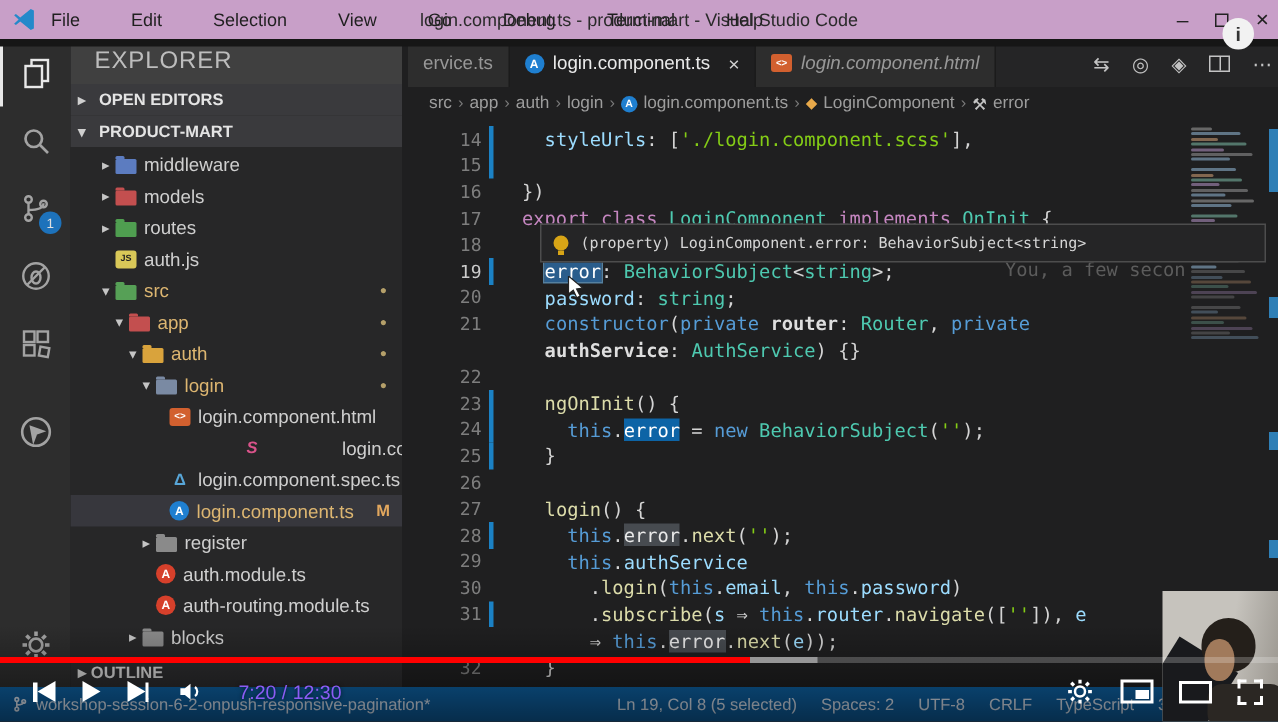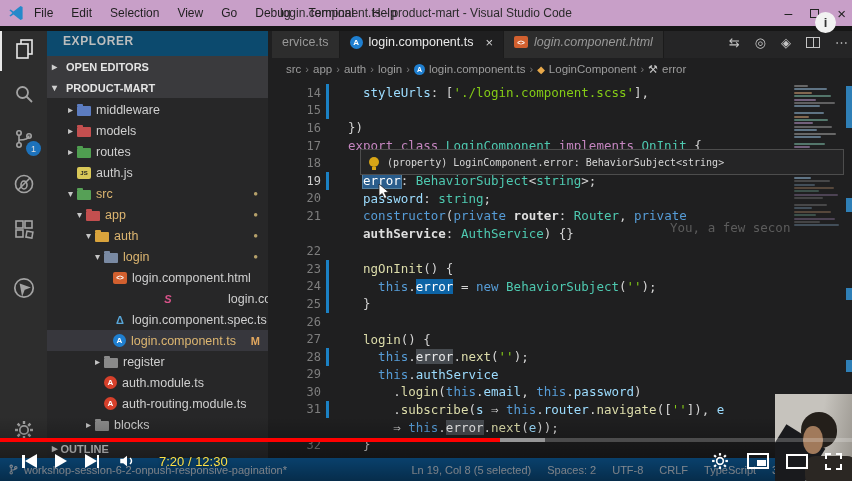--- a/index.html
+++ b/index.html
@@ -4,21 +4,21 @@
 <style>
   html,body{margin:0;padding:0;}
   body{width:852px;height:481px;overflow:hidden;position:relative;background:#1f1f20;
        font-family:"Liberation Sans",sans-serif;-webkit-font-smoothing:antialiased;}
   *{box-sizing:border-box;}
 
   
   .titlebar{position:absolute;left:0;top:0;width:852px;height:26px;background:#c89fc8;
     display:flex;align-items:center;color:#1f1f1f;font-size:12px;z-index:30;}
   .vslogo{width:16px;height:16px;margin:0 10px 0 8px;flex:0 0 auto;}
-  .menus{display:flex;gap:18px;}
+  .menus{display:flex;gap:34px;}
   .menu-item{cursor:default;}
   .win-title{position:absolute;left:0;right:0;text-align:center;font-size:12px;color:#2a2a2a;pointer-events:none;}
   .win-controls{position:absolute;right:6px;top:0;height:26px;display:flex;align-items:center;gap:18px;color:#222;}
   .wc-min{font-size:14px;line-height:10px;}
   .wc-restore{width:9px;height:9px;border:1.4px solid #222;}
   .wc-close{font-size:15px;}
   .info-btn{position:absolute;right:16px;top:12px;width:21px;height:21px;border-radius:50%;
     background:#f2f2f2;color:#333;font-size:13px;font-weight:bold;display:flex;align-items:center;justify-content:center;z-index:60;}
 
   .top-shadow{position:absolute;left:0;top:26px;width:852px;height:5px;background:#161616;z-index:25;}
@@ -26,22 +26,22 @@
   
   .activitybar{position:absolute;left:0;top:26px;width:47px;height:432px;background:#2d2d2d;z-index:5;}
   .act-item{width:47px;height:45px;display:flex;align-items:center;justify-content:center;position:relative;opacity:.85;}
   .act-item.first{border-left:2px solid #e8e8e8;opacity:1;}
   .act-badge{position:absolute;right:6px;bottom:5px;min-width:15px;height:15px;border-radius:50%;
     background:#1b7fd4;color:#fff;font-size:9px;display:flex;align-items:center;justify-content:center;}
   .act-bottom{position:absolute;bottom:6px;left:0;}
 
   
   .sidebar{position:absolute;left:47px;top:26px;width:221px;height:432px;background:#272728;color:#cccccc;z-index:4;}
-  .sb-head{height:30px;background:#0c4a6e;display:flex;align-items:center;padding-left:16px;
-    font-size:12px;letter-spacing:.6px;color:#bdbdbd;font-weight:bold;}
+  .sb-head{height:30px;background:#404040;display:flex;align-items:center;padding-left:16px;
+    font-size:16px;letter-spacing:.6px;color:#bdbdbd;}
   .sb-sect{height:21px;display:flex;align-items:center;font-size:11px;font-weight:bold;color:#e4e4e4;background:#3a3a3d;padding-left:5px;gap:3px;}
   .sb-sect .chev{font-size:10px;width:11px;color:#cfcfcf;}
   .tree{position:absolute;top:73px;left:0;right:0;}
   .trow{height:21px;display:flex;align-items:center;font-size:12.5px;position:relative;color:#cfcfcf;}
   .trow.selected{background:#37373d;}
   .trow .chev{width:13px;font-size:10px;color:#c5c5c5;flex:0 0 13px;text-align:center;}
   .tlabel{margin-left:5px;white-space:nowrap;overflow:hidden;}
   .tlabel.dirty{color:#ddb671;}
   .tdot{position:absolute;right:10px;color:#b5a06a;font-size:8px;}
   .tbadge{position:absolute;right:8px;color:#e2a75e;font-size:11px;font-weight:bold;}
@@ -90,21 +90,21 @@
   .crow.active .lnum{color:#cccccc;}
   .modbar{width:3px;height:17.6px;margin-left:5px;flex:0 0 3px;}
   .modbar.on{background:#1b81c4;}
   .ctext{margin-left:19px;white-space:pre;}
   .c-kw{color:#c586c0;}.c-kw2{color:#569cd6;}.c-type{color:#4ec9b0;}.c-prop{color:#9cdcfe;}
   .c-str{color:#84cc16;}.c-fn{color:#dcdcaa;}.c-pun{color:#d4d4d4;}
   .c-var{color:#dedede;font-weight:bold;}.c-op{color:#c9c9c9;}
   .c-m-sel{background:#2a5d8c;color:#fff;outline:1px solid #55809f;}
   .c-m-blue{background:#0d64a6;color:#fff;}
   .c-m-gray{background:#474b50;color:#e9e9e9;}
-  .blame{position:absolute;left:398px;top:0;color:#5c5c5c;white-space:pre;margin-top:48px;}
+  .blame{position:absolute;left:398px;top:0;color:#5c5c5c;white-space:pre;}
 
   .hovertip{position:absolute;left:88px;top:69px;width:484px;height:26px;background:#252526;
     border:1px solid #4d4d4d;display:flex;align-items:center;gap:8px;padding:0 8px;z-index:8;
     color:#d6d6d6;font-size:10px;white-space:nowrap;overflow:hidden;}
   .bulb{width:10px;height:10px;border-radius:50%;background:#d8a516;position:relative;flex:0 0 10px;}
   .bulb::after{content:"";position:absolute;left:3px;top:10px;width:4px;height:3px;background:#d8a516;}
 
   .cursor-arrow{position:absolute;left:106px;top:104px;z-index:9;}
 
   .minimap{position:absolute;right:12px;top:0;width:52px;bottom:0;opacity:.85;}
@@ -119,21 +119,21 @@
   .sb-right{position:absolute;right:4px;display:flex;gap:16px;white-space:nowrap;align-items:center;}
 
   
   .yt-gradient{position:absolute;left:0;bottom:0;width:852px;height:64px;
     background:linear-gradient(to top,rgba(0,0,0,.55),rgba(0,0,0,0));z-index:12;pointer-events:none;}
   .progress{position:absolute;left:0;top:438px;width:852px;height:4px;z-index:22;background:rgba(255,255,255,.22);}
   .prog-buf{position:absolute;left:0;top:0;height:4px;background:rgba(255,255,255,.42);}
   .prog-play{position:absolute;left:0;top:0;height:4px;background:#f00;}
   .yt-controls{position:absolute;left:0;top:446px;width:852px;height:30px;z-index:23;display:flex;align-items:center;color:#fff;}
   .yt-left{display:flex;align-items:center;gap:18px;padding-left:22px;}
-  .yt-time{font-size:13px;color:#fde047;margin-left:4px;text-shadow:0 0 3px rgba(0,0,0,.7);}
+  .yt-time{font-size:13px;color:#8b5cf6;margin-left:4px;text-shadow:0 0 3px rgba(0,0,0,.7);}
   .tri{width:0;height:0;border-top:7px solid transparent;border-bottom:7px solid transparent;border-left:12px solid #fff;}
   .skip{display:flex;align-items:center;}
   .skip .bar{width:2.5px;height:13px;background:#fff;}
   .yt-right{position:absolute;right:10px;display:flex;align-items:center;gap:17px;}
   .ic-mini{width:22px;height:16px;border:2px solid #fff;position:relative;}
   .ic-mini::after{content:"";position:absolute;right:1px;bottom:1px;width:9px;height:6px;background:#fff;}
   .ic-theater{width:22px;height:15px;border:2px solid #fff;}
   .ic-full{width:17px;height:17px;position:relative;}
   .ic-full i{position:absolute;width:6px;height:6px;border:2px solid #fff;}
   .ic-full .tl{left:0;top:0;border-right:none;border-bottom:none;}

